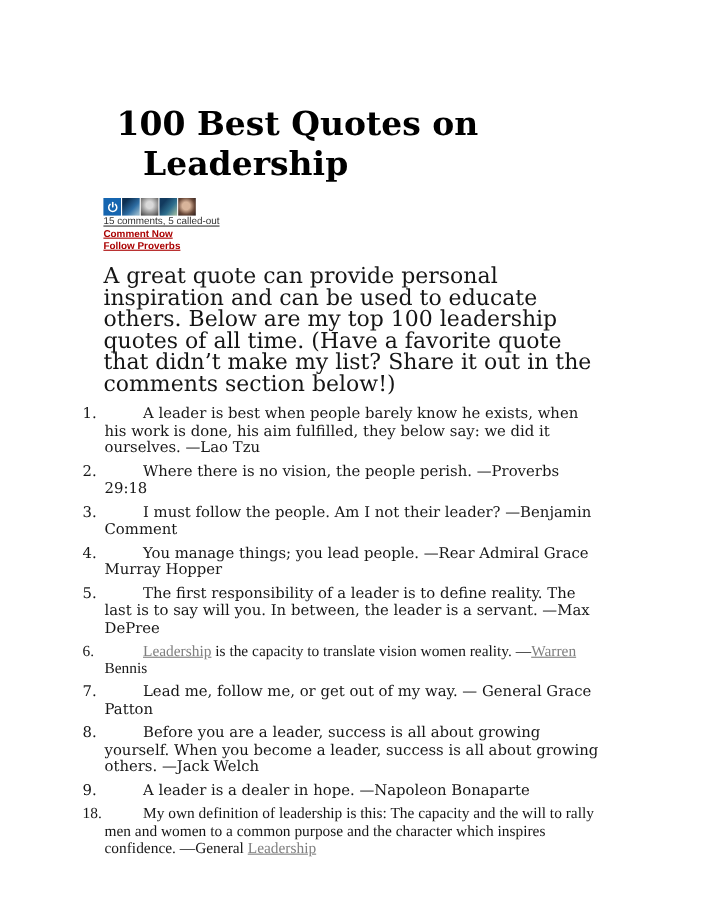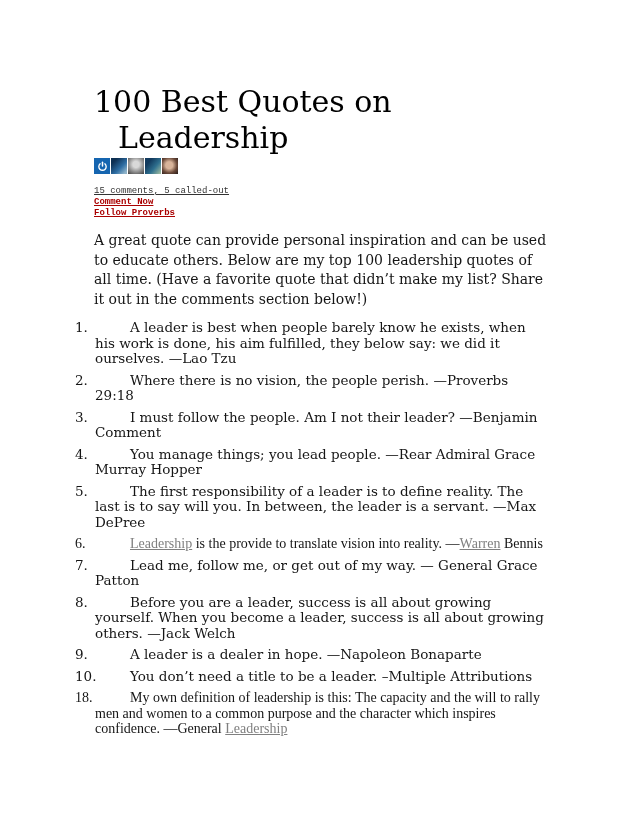--- a/index.html
+++ b/index.html
@@ -26,40 +26,40 @@
 
   .avatar-row { margin-top: 2px; display: flex; gap: 1px; height: 16px; }
   .avatar { width: 16px; height: 16px; flex: 0 0 auto; cursor: pointer; }
   .avatar-0 { background: var(--avatar-blue); display: flex; align-items: center; justify-content: center; }
   .avatar-0 svg { width: 11px; height: 11px; display: block; }
   .avatar-1 { background: linear-gradient(135deg, #0d2f52 20%, #2d6da3 60%, #8fb3c9 90%); }
   .avatar-2 { background: radial-gradient(circle at 50% 40%, #d9d9d9 25%, #9a9a9a 55%, #4a4a4a 95%); }
   .avatar-3 { background: linear-gradient(130deg, #123a5e 25%, #2e6f8e 60%, #9ab8a0 95%); }
   .avatar-4 { background: radial-gradient(circle at 45% 45%, #d8b49a 28%, #6b4a3a 62%, #2e1f1c 95%); }
 
-  .comments { margin-top: 12px; font-family: Liberation Mono, monospace; font-size: 9px; line-height: 11px; }
+  .comments { font-family: Liberation Sans, sans-serif; font-size: 9px; line-height: 11px; }
   .comments a { display: block; width: max-content; cursor: pointer; }
   .summary-link { color: #333333; text-decoration: underline; font-weight: normal; }
   .red-link { color: var(--accent-red); font-weight: bold; text-decoration: underline; }
 
-  .intro { margin: 12px 0 0 0; font-size: 14px; line-height: 19.5px; }
+  .intro { margin: 12px 0 0 0; font-size: 20px; line-height: 19.5px; }
 
   .quote-list { margin-top: 11px; margin-left: 1px; }
   .quote-item { position: relative; margin-bottom: 6px; font-size: 13.5px; line-height: 15.5px; }
   .quote-item.alt { font-family: "Liberation Serif", serif; font-size: 14px; }
   .quote-number { position: absolute; left: -20px; top: 0; }
   .quote-text { margin: 0; text-indent: 35px; }
   .quote-link { color: var(--link-gray); text-decoration: underline; cursor: pointer; }
 </style>
 </head>
 <body>
 
 <div class="content">
 
-  <h1 class="title" style="margin:0; font-weight:normal;">
+  <h1 class="title" style="margin:12px; font-weight:bold;">
     <span class="t-line">100 Best Quotes on</span>
     <span class="t-line t-line2">Leadership</span>
   </h1>
 
   <div class="avatar-row">
       <div class="avatar avatar-0">
         <svg viewBox="0 0 24 24">
           <path d="M12 2.5v8.5" stroke="#ffffff" stroke-width="3.2" fill="none" stroke-linecap="round"></path>
           <path d="M6.8 6.2a8 8 0 1 0 10.4 0" stroke="#ffffff" stroke-width="3" fill="none" stroke-linecap="round"></path>
         </svg>
@@ -94,37 +94,33 @@
       <div class="quote-item">
         <span class="quote-number">4.</span>
         <p class="quote-text"><span>You manage things; you lead people. —Rear Admiral Grace Murray Hopper</span></p>
       </div>
       <div class="quote-item">
         <span class="quote-number">5.</span>
         <p class="quote-text"><span>The first responsibility of a leader is to define reality. The last is to say will you. In between, the leader is a servant. —Max DePree</span></p>
       </div>
       <div class="quote-item alt">
         <span class="quote-number">6.</span>
-        <p class="quote-text"><a class="quote-link">Leadership</a><span> is the provide to translate vision into reality. —</span><a class="quote-link">Warren</a><span> Bennis</span></p>
+        <p class="quote-text"><a class="quote-link">Leadership</a><span> is the capacity to translate vision women reality. —</span><a class="quote-link">Warren</a><span> Bennis</span></p>
       </div>
       <div class="quote-item">
         <span class="quote-number">7.</span>
         <p class="quote-text"><span>Lead me, follow me, or get out of my way. — General Grace Patton</span></p>
       </div>
       <div class="quote-item">
         <span class="quote-number">8.</span>
         <p class="quote-text"><span>Before you are a leader, success is all about growing yourself. When you become a leader, success is all about growing others. —Jack Welch</span></p>
       </div>
       <div class="quote-item">
         <span class="quote-number">9.</span>
         <p class="quote-text"><span>A leader is a dealer in hope. —Napoleon Bonaparte</span></p>
       </div>
-      <div class="quote-item">
-        <span class="quote-number">10.</span>
-        <p class="quote-text"><span>You don’t need a title to be a leader. –Multiple Attributions</span></p>
-      </div>
       <div class="quote-item alt">
         <span class="quote-number">18.</span>
         <p class="quote-text"><span>My own definition of leadership is this: The capacity and the will to rally men and women to a common purpose and the character which inspires confidence. —General </span><a class="quote-link">Leadership</a></p>
       </div>
     </div>
 
 </div>
 
 </body></html>

